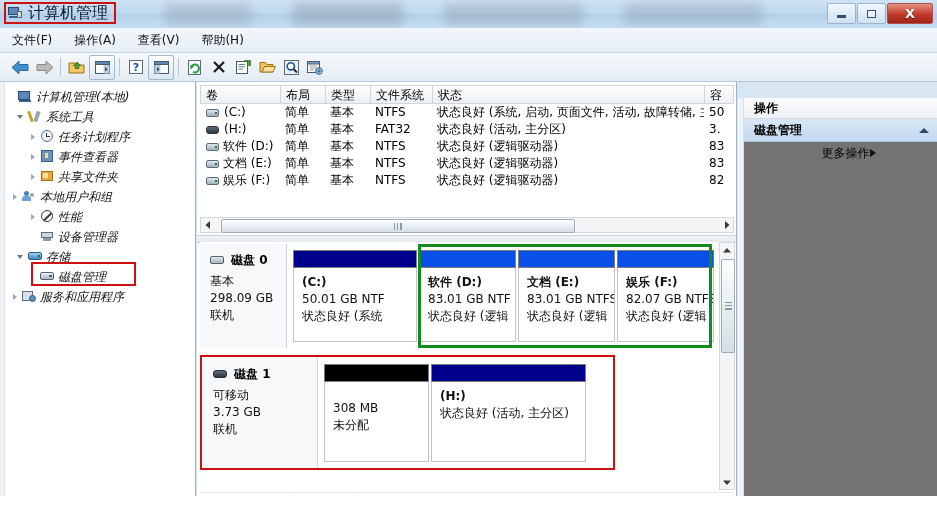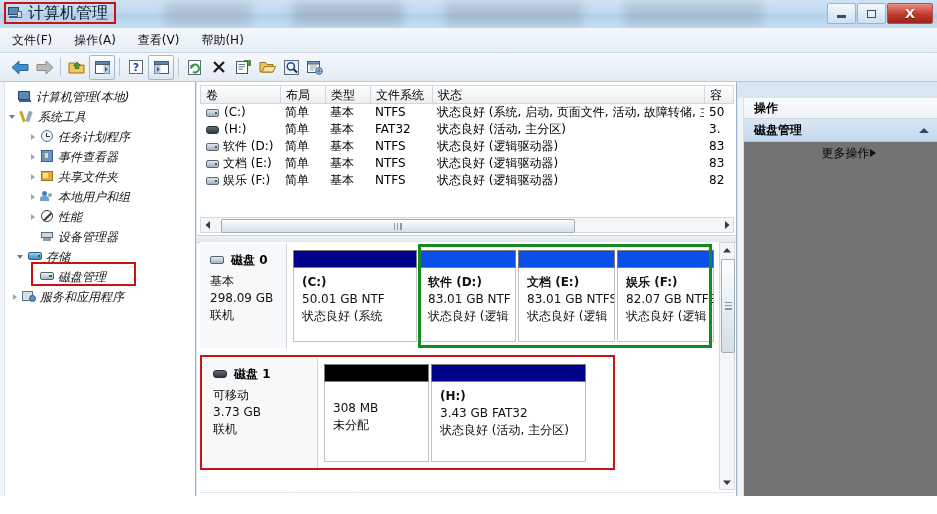--- a/index.html
+++ b/index.html
@@ -312,21 +312,21 @@
 
       <div class="tnode" style="padding-left:0px">
         <span class="tarrow"></span>
         <span class="ticon">
           <i style="left:0;top:1px;width:12px;height:9px;background:#5a86b8;border:1px solid #27496f;box-sizing:border-box;"></i>
           <i style="left:1px;top:10px;width:12px;height:2px;background:#39628f;"></i>
         </span>
         <span class="tlabel">计算机管理(本地)</span>
       </div>
 
-      <div class="tnode" style="padding-left:2px">
+      <div class="tnode" style="padding-left:10px">
         <span class="tarrow open"></span>
         <span class="ticon">
           <i style="left:1px;top:1px;width:3px;height:11px;background:#c9a227;transform:rotate(-20deg);"></i>
           <i style="left:7px;top:1px;width:4px;height:11px;background:#9aa6b2;transform:rotate(18deg);"></i>
         </span>
         <span class="tlabel">系统工具</span>
       </div>
 
       <div class="tnode" style="padding-left:22px">
         <span class="tarrow closed"></span>
@@ -349,21 +349,21 @@
 
       <div class="tnode" style="padding-left:22px">
         <span class="tarrow closed"></span>
         <span class="ticon">
           <i style="left:1px;top:1px;width:12px;height:10px;background:#e8a93a;border:1px solid #9a7420;box-sizing:border-box;"></i>
           <i style="left:3px;top:3px;width:5px;height:5px;background:#f6dfa6;"></i>
         </span>
         <span class="tlabel">共享文件夹</span>
       </div>
 
-      <div class="tnode" style="padding-left:22px">
+      <div class="tnode" style="padding-left:4px">
         <span class="tarrow closed"></span>
         <span class="ticon">
           <i style="left:2px;top:1px;width:5px;height:5px;border-radius:50%;background:#4a7fb5;"></i>
           <i style="left:0px;top:6px;width:9px;height:5px;border-radius:3px 3px 0 0;background:#6f9fd0;"></i>
           <i style="left:8px;top:3px;width:4px;height:4px;border-radius:50%;background:#8fae8f;"></i>
         </span>
         <span class="tlabel">本地用户和组</span>
       </div>
 
       <div class="tnode" style="padding-left:22px">
@@ -588,21 +588,20 @@
             <div class="part-bar" style="background:#000000"></div>
             <div class="part-body" style="padding-top:18px">
               <div class="part-l">308 MB</div>
               <div class="part-l">未分配</div>
             </div>
           </div>
           <div class="part" style="width:155px">
             <div class="part-bar" style="background:#00008B"></div>
             <div class="part-body">
               <div class="part-l b">(H:)</div>
-              <div class="part-l">3.43 GB FAT32</div>
               <div class="part-l">状态良好 (活动, 主分区)</div>
             </div>
           </div>
         </div>
       </div>
 
       <div class="hl-green" style="left:218px;top:2px;width:294px;height:104px;"></div>
       <div class="hl-red" style="left:0px;top:113px;width:415px;height:115px;"></div>
     </div>
 

